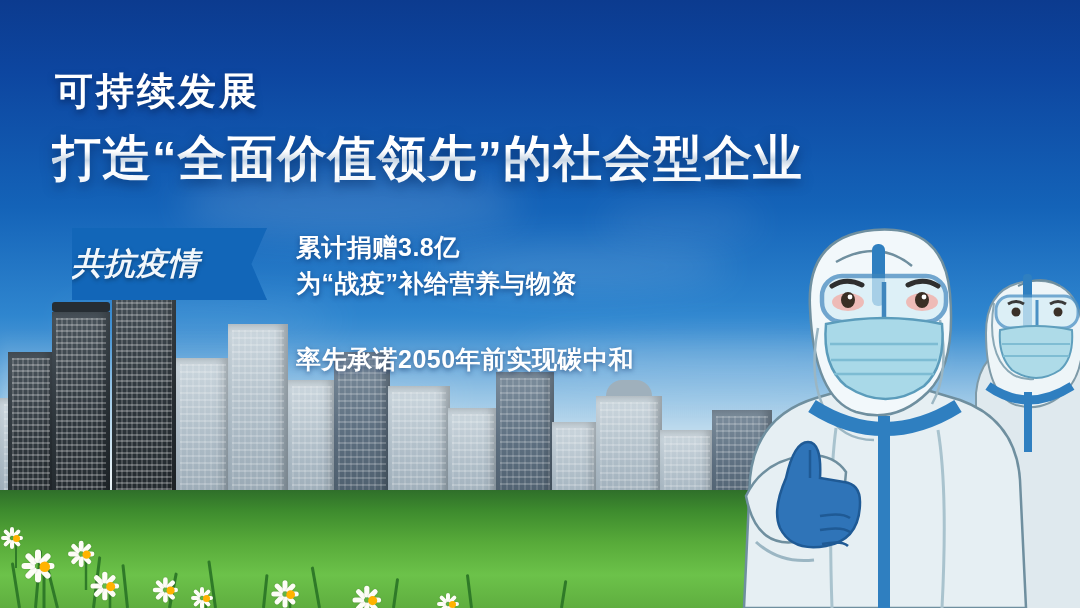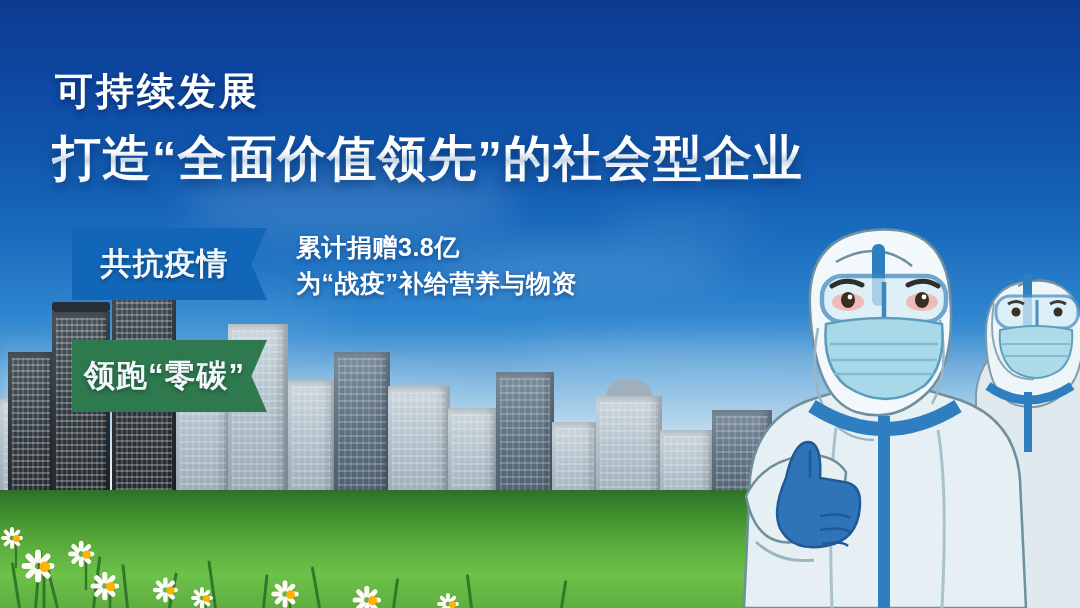--- a/index.html
+++ b/index.html
@@ -67,23 +67,23 @@
      background:linear-gradient(180deg,#ffffff 0%,#ffffff 38%,#c8d6e4 52%,#ffffff 66%,#e7eef6 100%);
      -webkit-background-clip:text;background-clip:text;color:transparent;
      filter:drop-shadow(0 4px 6px rgba(0,25,70,.5));white-space:nowrap;}
 
   #rows{position:absolute;left:0;top:0;width:100%;height:100%;}
   .row{position:absolute;left:0;width:100%;height:76px;}
   .row.r1{top:228px;}
   .row.r2{top:340px;}
   .row.r3{top:450px;}
 
-  .badge{position:absolute;left:72px;width:195px;height:72px;display:flex;align-items:center;justify-content:center;
+  .badge{position:absolute;left:72px;width:195px;height:72px;display:flex;align-items:center;justify-content:flex-start;
      clip-path:polygon(0 0,100% 0,92% 50%,100% 100%,0 100%);
-     box-shadow:0 4px 10px rgba(0,0,0,.25);}
+     box-shadow:0 4px 10px rgba(0,0,0,.25);font-style:italic;}
   .badge span{font-size:31px;font-weight:bold;color:#f2f7fb;letter-spacing:1px;
      text-shadow:0 2px 4px rgba(0,0,0,.35);margin-right:10px;white-space:nowrap;}
 
   .lines{position:absolute;left:296px;top:2px;}
   .lines div{font-size:25px;font-weight:bold;color:#ffffff;line-height:1.42;letter-spacing:.5px;
      text-shadow:0 2px 5px rgba(0,35,90,.55);white-space:nowrap;}
   .lines.dark div{color:#fbfdff;text-shadow:0 2px 5px rgba(0,40,80,.6);}
 </style>
 </head>
 <body>
@@ -318,22 +318,20 @@
       <div class="badge" style="background:#1266b8;">
         <span>共抗疫情</span>
       </div>
       <div class="lines">
         <div>累计捐赠3.8亿</div>
         <div>为“战疫”补给营养与物资</div>
       </div>
     </div>
 
     <div class="row r2">
-      <div class="badge" style="background:#2e7a4e;">
-        <span>领跑“零碳”</span>
-      </div>
       <div class="lines">
+        <div>率先承诺2050年前实现碳中和</div>
       </div>
     </div>
 
 
   </div>
 </div>
 
 </body></html>

